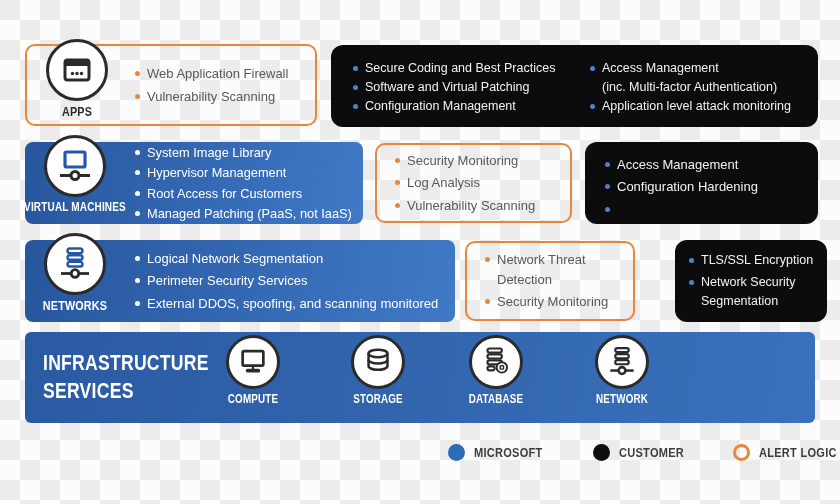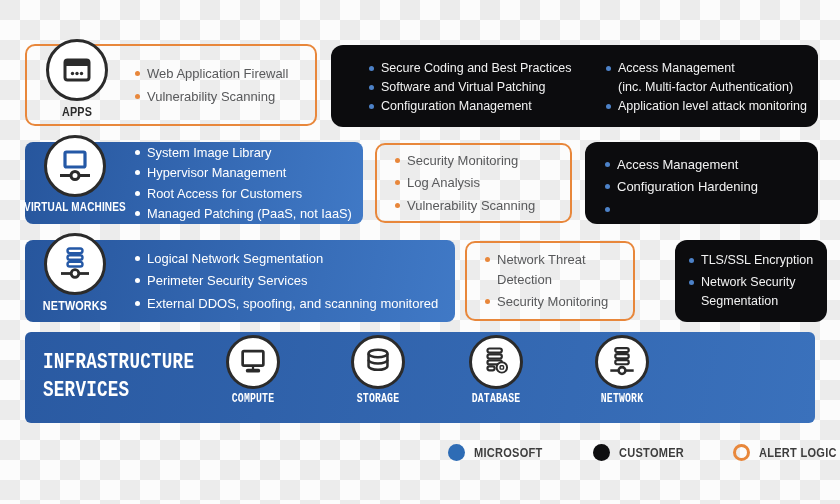--- a/index.html
+++ b/index.html
@@ -84,21 +84,21 @@
           <span class="dot d-orange"></span>
           <span class="t-gray">Web Application Firewall</span>
         </li>
       <li>
           <span class="dot d-orange"></span>
           <span class="t-gray">Vulnerability Scanning</span>
         </li>
     </ul>
   </div>
 
-  <div class="box blackbox" style="left:331px;top:45px;width:487px;height:82px;padding-left:16px;">
+  <div class="box blackbox" style="left:331px;top:45px;width:487px;height:82px;">
     <div class="twocol">
       <ul class="col1">
         <li>
             <span class="dot d-blue"></span>
             <span>Secure Coding and Best Practices</span>
           </li>
         <li>
             <span class="dot d-blue"></span>
             <span>Software and Virtual Patching</span>
           </li>
@@ -235,21 +235,21 @@
           <span class="dot d-blue"></span>
           <span>TLS/SSL Encryption</span>
         </li>
       <li>
           <span class="dot d-blue"></span>
           <span>Network Security Segmentation</span>
         </li>
     </ul>
   </div>
 
-  <div class="box bluebox infra" style="left:25px;top:332px;width:790px;height:91px;font-family:Liberation Mono, monospace;">
+  <div class="box bluebox infra" style="left:25px;top:332px;width:790px;height:91px;">
     <div class="infra-title">
       <div>INFRASTRUCTURE</div>
       <div>SERVICES</div>
     </div>
 
     <div class="svc" style="left:180px;">
       <div class="circle c54">
         <svg width="36" height="36" viewBox="0 0 40 40">
           <rect x="8.5" y="8" width="23" height="16" rx="1.5" fill="none" stroke="#2b2b2b" stroke-width="3"></rect>
           <line x1="20" y1="24" x2="20" y2="28" stroke="#2b2b2b" stroke-width="2.5"></line>

